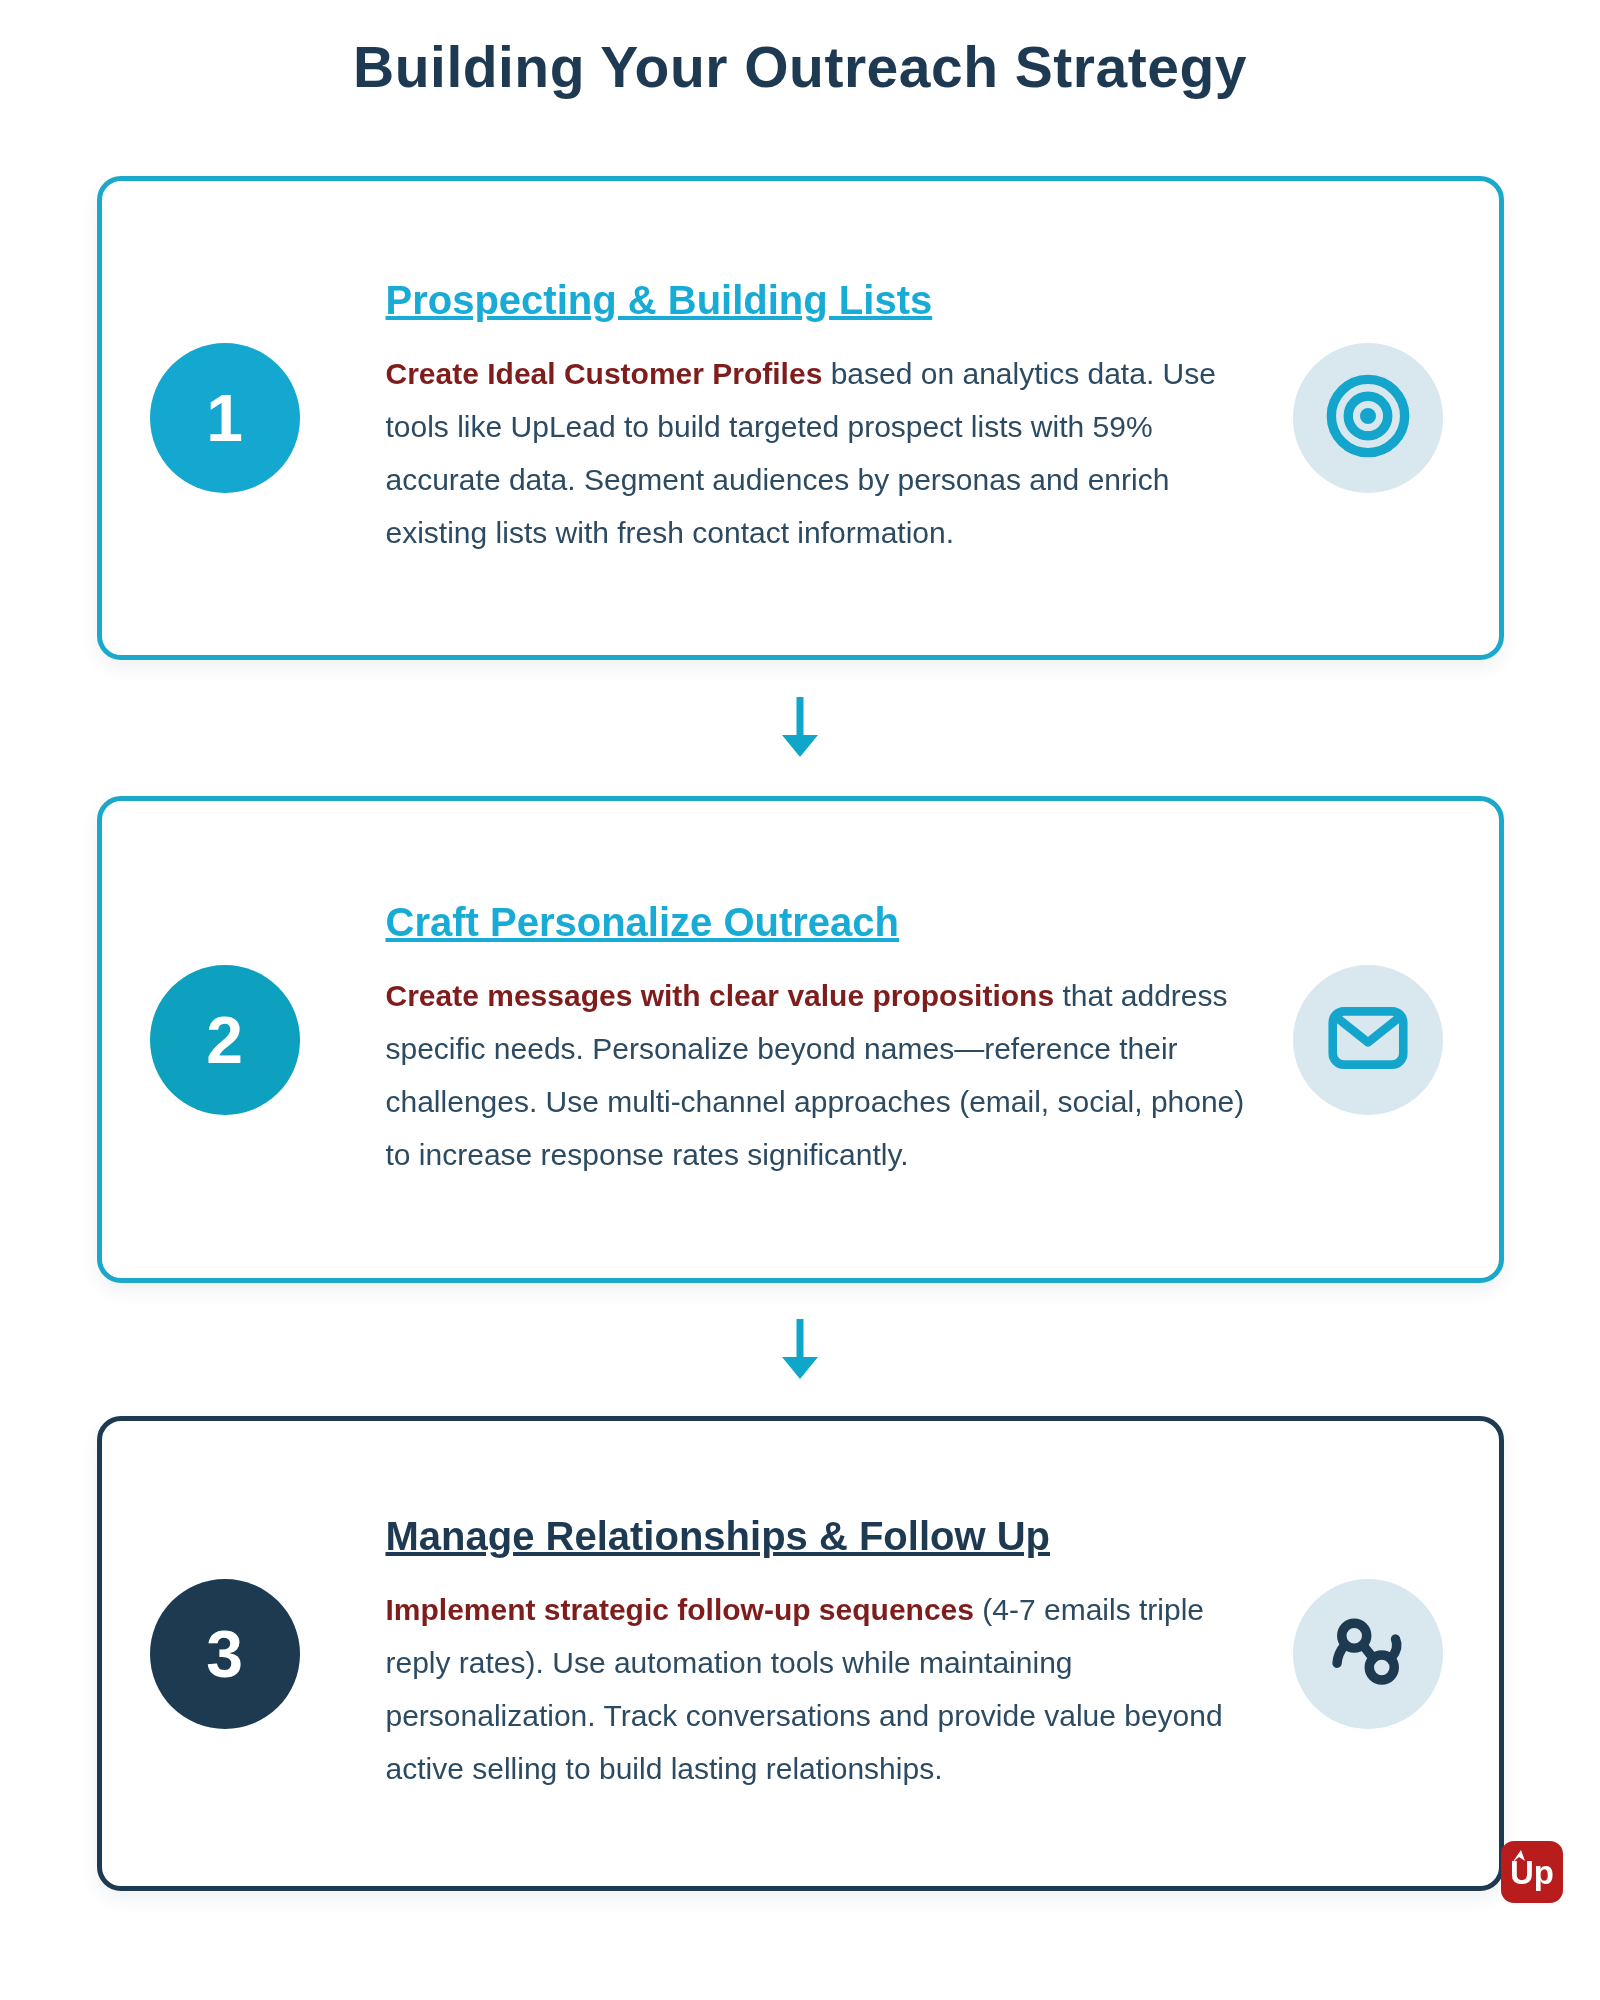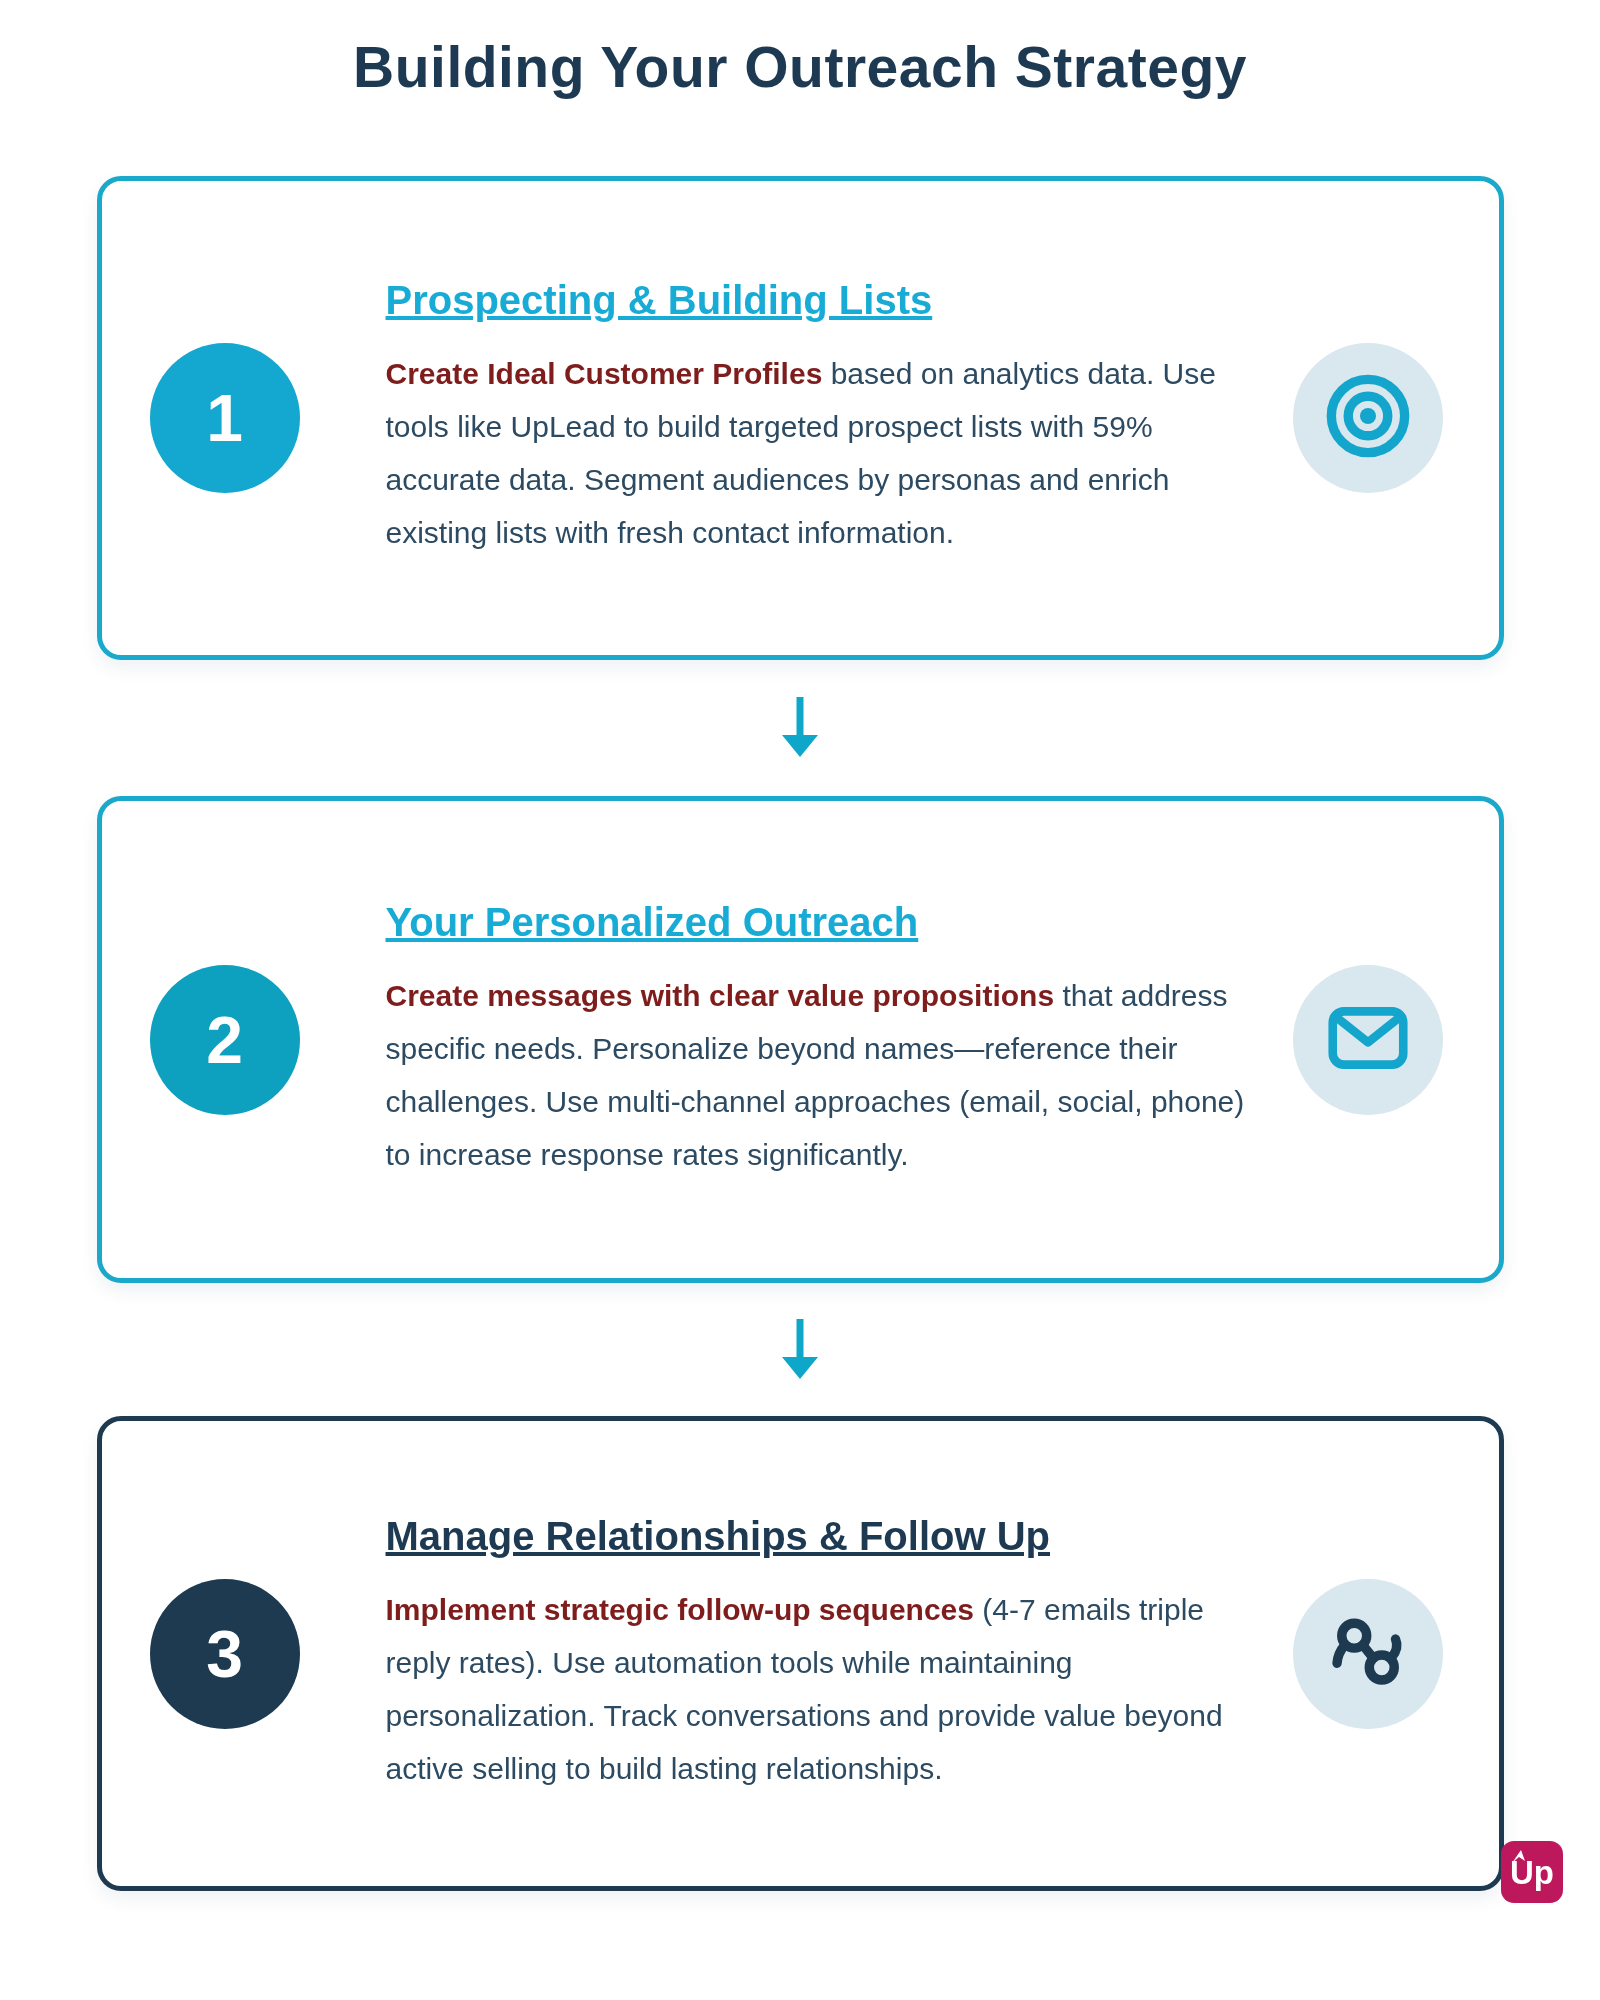--- a/index.html
+++ b/index.html
@@ -41,21 +41,21 @@
   .card-body .lead{font-weight:700;color:#7f1d1d;}
   .icon-wrap{
     margin-left:auto;flex:none;width:150px;height:150px;border-radius:50%;
     background:#d9e8ef;display:flex;align-items:center;justify-content:center;
   }
   .arrow-gap{height:136px;display:flex;align-items:center;justify-content:center;}
   .arrow-gap--2{height:133px;}
   .down-arrow{display:block;}
   .brand-logo{
     position:absolute;left:1501px;top:1841px;width:62px;height:62px;
-    background:#be185d;border-radius:13px;
+    background:#b91c1c;border-radius:13px;
     display:flex;align-items:center;justify-content:center;
   }
   .brand-logo .brand-text{
     color:#ffffff;font-size:33px;font-weight:700;letter-spacing:0;
     margin-top:2px;
   }
   .brand-arrowhead{position:absolute;left:11px;top:9px;}
 </style>
 </head>
 <body>
@@ -90,21 +90,21 @@
         <polygon points="2,38 38,38 20,60" fill="#0fa7c9"></polygon>
       </svg>
     </span>
   </div>
 
   <section class="card card--2 theme-teal">
     <div class="badge">
       <span>2</span>
     </div>
     <div class="content">
-      <h2 class="card-heading">Your Personalized Outreach</h2>
+      <h2 class="card-heading">Craft Personalize Outreach</h2>
       <p class="card-body"><span class="lead">Create messages with clear value propositions</span><span> that address specific needs. Personalize beyond names—reference their challenges. Use multi-channel approaches (email, social, phone) to increase response rates significantly.</span></p>
     </div>
     <div class="icon-wrap">
       <span>
         <svg width="86" height="86" viewBox="0 0 100 100">
           <rect x="9" y="19" width="82" height="62" rx="13" fill="none" stroke="#14a5cc" stroke-width="10"></rect>
           <path d="M16 28 L50 55 L84 28" fill="none" stroke="#14a5cc" stroke-width="10" stroke-linecap="round" stroke-linejoin="round"></path>
         </svg>
       </span>
     </div>

